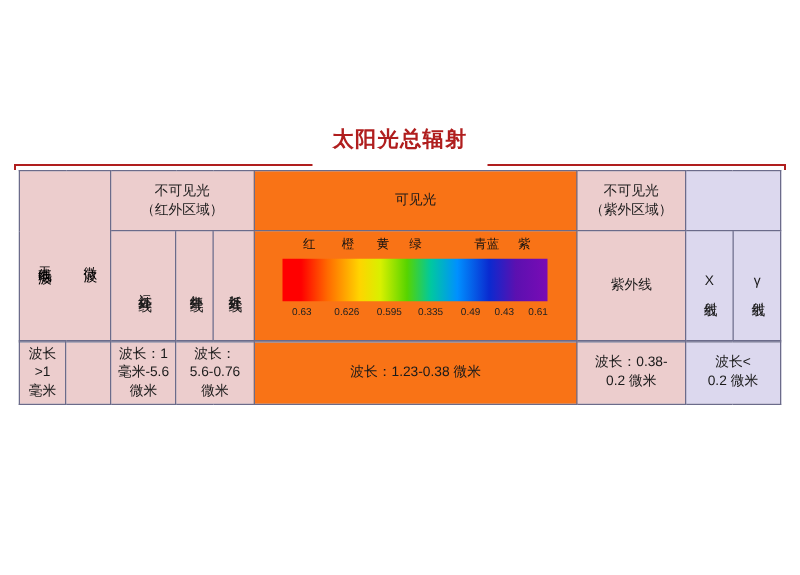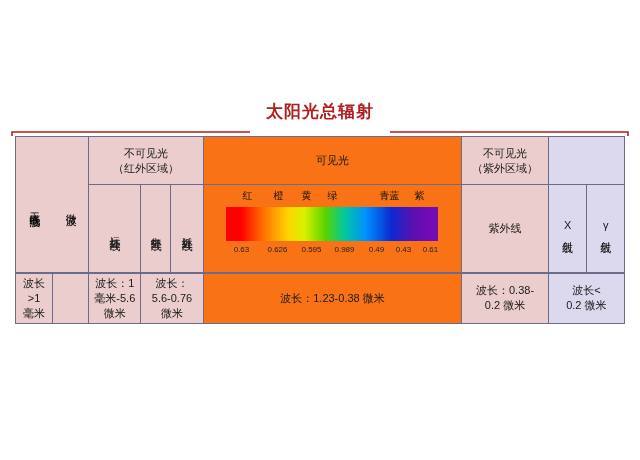--- a/index.html
+++ b/index.html
@@ -192,21 +192,21 @@
             <span style="left:92px">黄</span>
             <span style="left:118px">绿</span>
             <span style="left:175px">青蓝</span>
             <span style="left:205px">紫</span>
           </div>
           <div class="spec-bar"></div>
           <div class="spec-ticks">
             <span style="left:27px">0.63</span>
             <span style="left:63px">0.626</span>
             <span style="left:97px">0.595</span>
-            <span style="left:130px">0.989</span>
+            <span style="left:130px">0.335</span>
             <span style="left:162px">0.49</span>
             <span style="left:189px">0.43</span>
             <span style="left:216px">0.61</span>
           </div>
         </div>
       </td>
 
       <td class="pink">紫外线</td>
       <td class="lav">
         <span class="vert">X射线</span>

